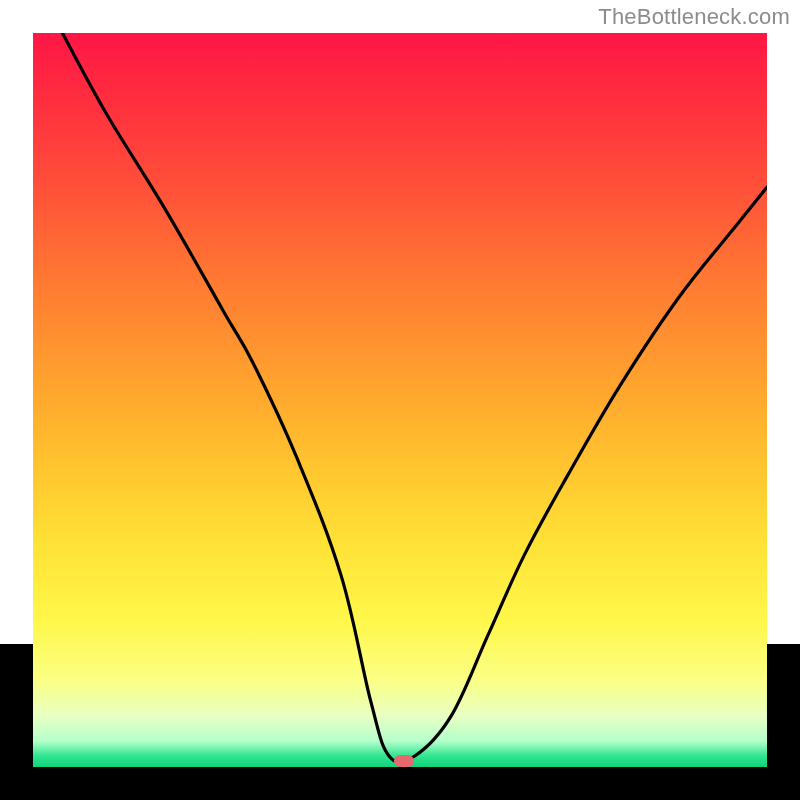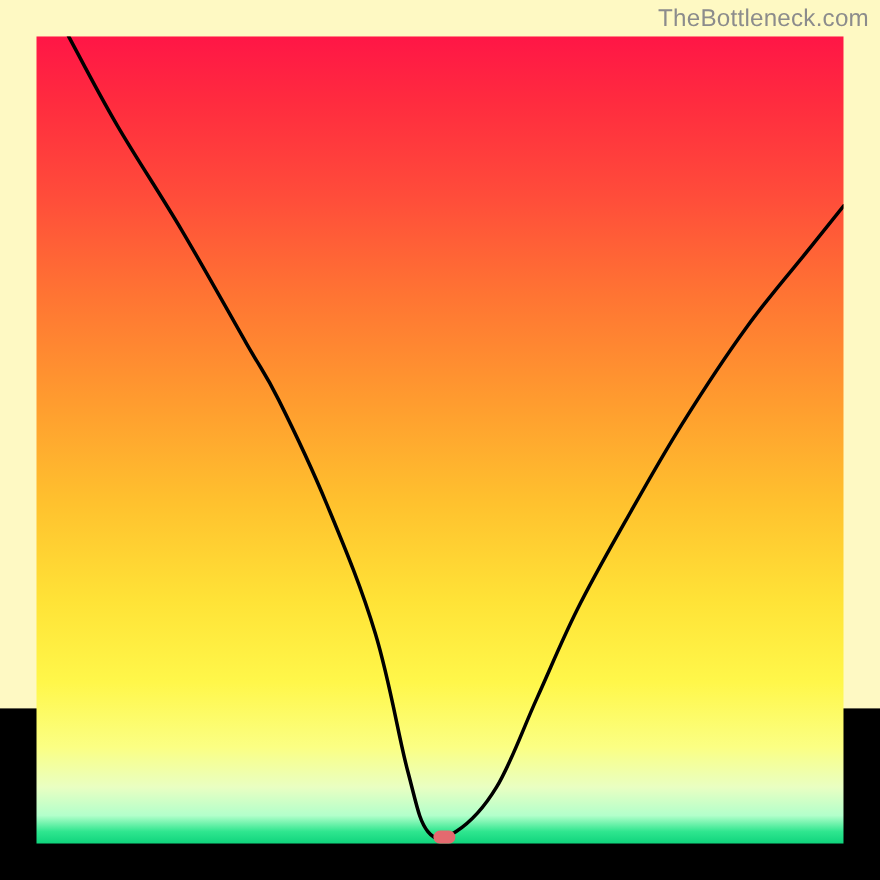--- a/index.html
+++ b/index.html
@@ -8,21 +8,21 @@
     width: 800px;
     height: 800px;
     background: #000;
     overflow: hidden;
     font-family: Arial, Helvetica, sans-serif;
   }
   .frame {
     position: relative;
     width: 800px;
     height: 644px;
-    background: #fef9c3;
+    background: #ffffff;
   }
   .watermark {
     position: absolute;
     top: 4px;
     right: 10px;
     color: #8c8c8c;
     font-size: 22px;
     font-weight: 400;
     letter-spacing: 0.2px;
     z-index: 20;

